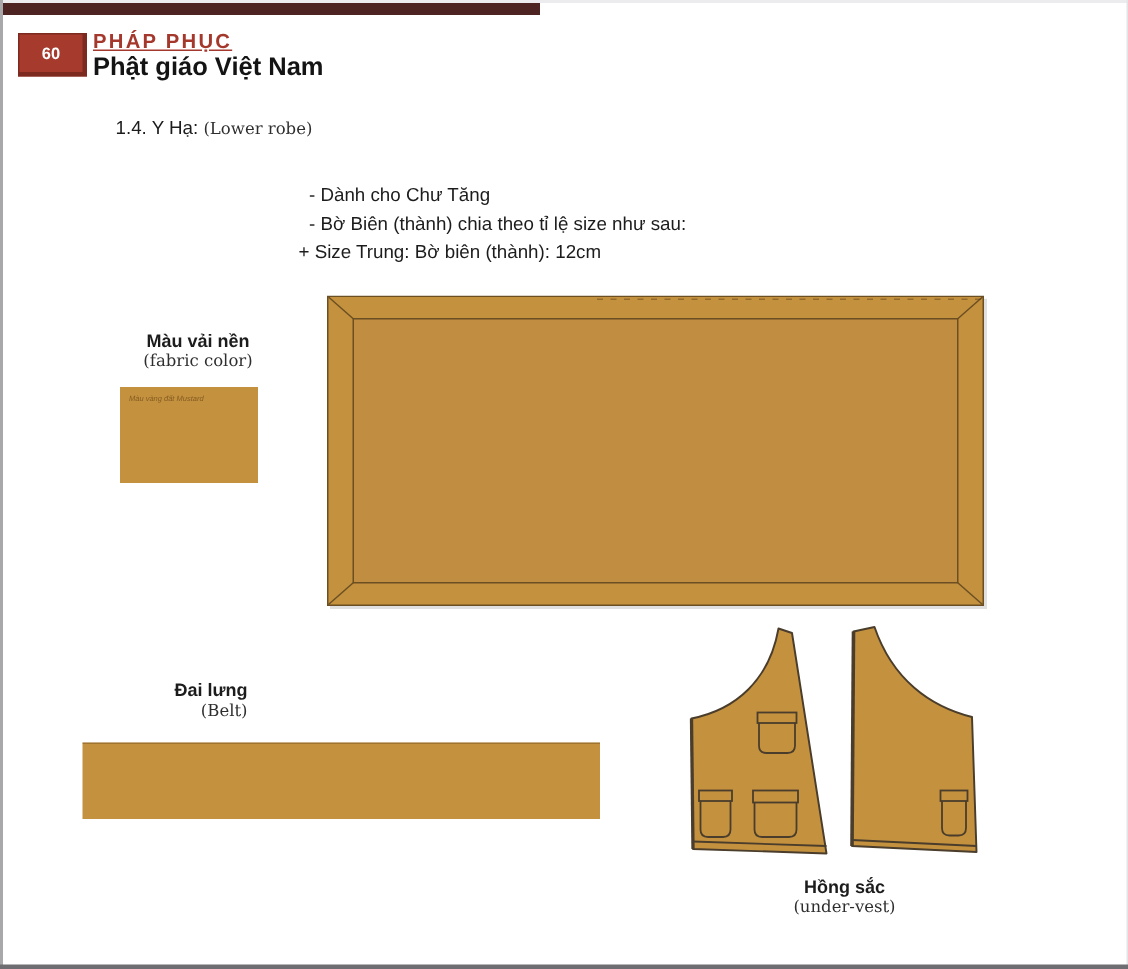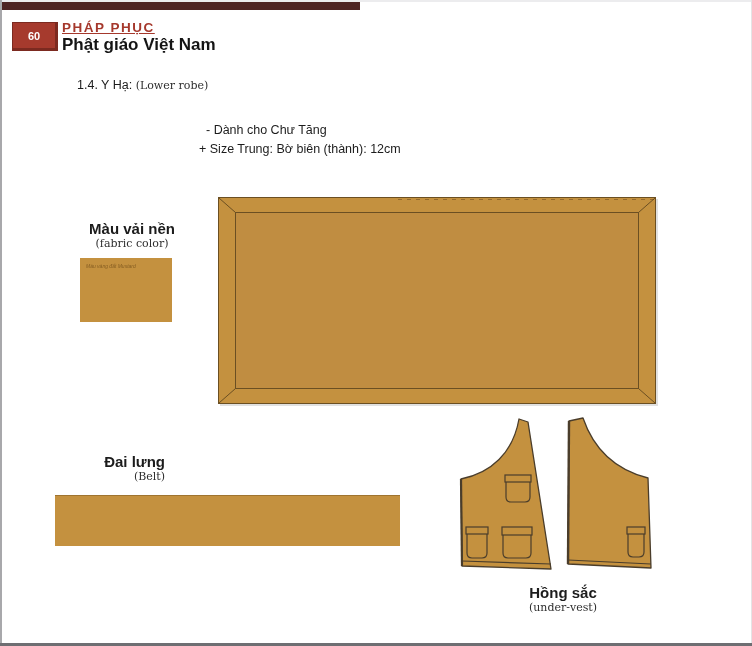--- a/index.html
+++ b/index.html
@@ -27,21 +27,21 @@
   .section-head .en{font-size:11px;color:#2e2e2e;}
 
   
   .notes-vi{position:absolute;left:199px;top:97px;font-size:12.5px;line-height:19px;margin-top:24px;}
   .notes-vi .dash{padding-left:7px;}
   .notes-en{position:absolute;left:456px;top:98px;font-size:10.5px;line-height:16.5px;
             color:#3a3a3a;letter-spacing:.2px;}
 
   
   .fabric-label{position:absolute;left:82px;top:220px;width:100px;text-align:center;}
-  .label-vi{font-weight:700;font-size:15px;}
+  .label-vi{font-weight:700;font-size:12px;}
   .label-en{font-size:11px;color:#2e2e2e;}
   .swatch{position:absolute;left:80px;top:258px;width:92px;height:64px;background:var(--fabric);}
   .swatch-text{position:absolute;left:6px;top:5px;font-size:5px;color:rgba(80,50,10,.55);
                font-style:italic;white-space:nowrap;}
 
   
   .robe-svg{position:absolute;left:218px;top:197px;filter:drop-shadow(2px 2px 0 rgba(0,0,0,.12));}
   .robe-outer{fill:var(--fabric);stroke:var(--robe-line);stroke-width:1;}
   .robe-inner{fill:var(--fabric-inner);stroke:var(--robe-line);stroke-width:1;}
   .robe-miter{stroke:var(--robe-line);stroke-width:1;}
@@ -74,20 +74,21 @@
   <div class="doc-title">PHÁP PHỤC</div>
   <div class="doc-subtitle">Phật giáo Việt Nam</div>
 
   <div class="section-head">
     <span class="vi">1.4. Y Hạ:</span>
     <span class="en serif">(Lower robe)</span>
   </div>
 
   <div class="notes-vi">
     <div class="dash">- Dành cho Chư Tăng</div>
+    <div class="dash">- Bờ Biên (thành) chia theo tỉ lệ size như sau:</div>
     <div>+ Size Trung: Bờ biên (thành): 12cm</div>
   </div>
 
 
   <div class="fabric-label">
     <div class="label-vi">Màu vải nền</div>
     <div class="label-en serif">(fabric color)</div>
   </div>
   <div class="swatch">
     <div class="swatch-text">Màu vàng đất Mustard</div>

